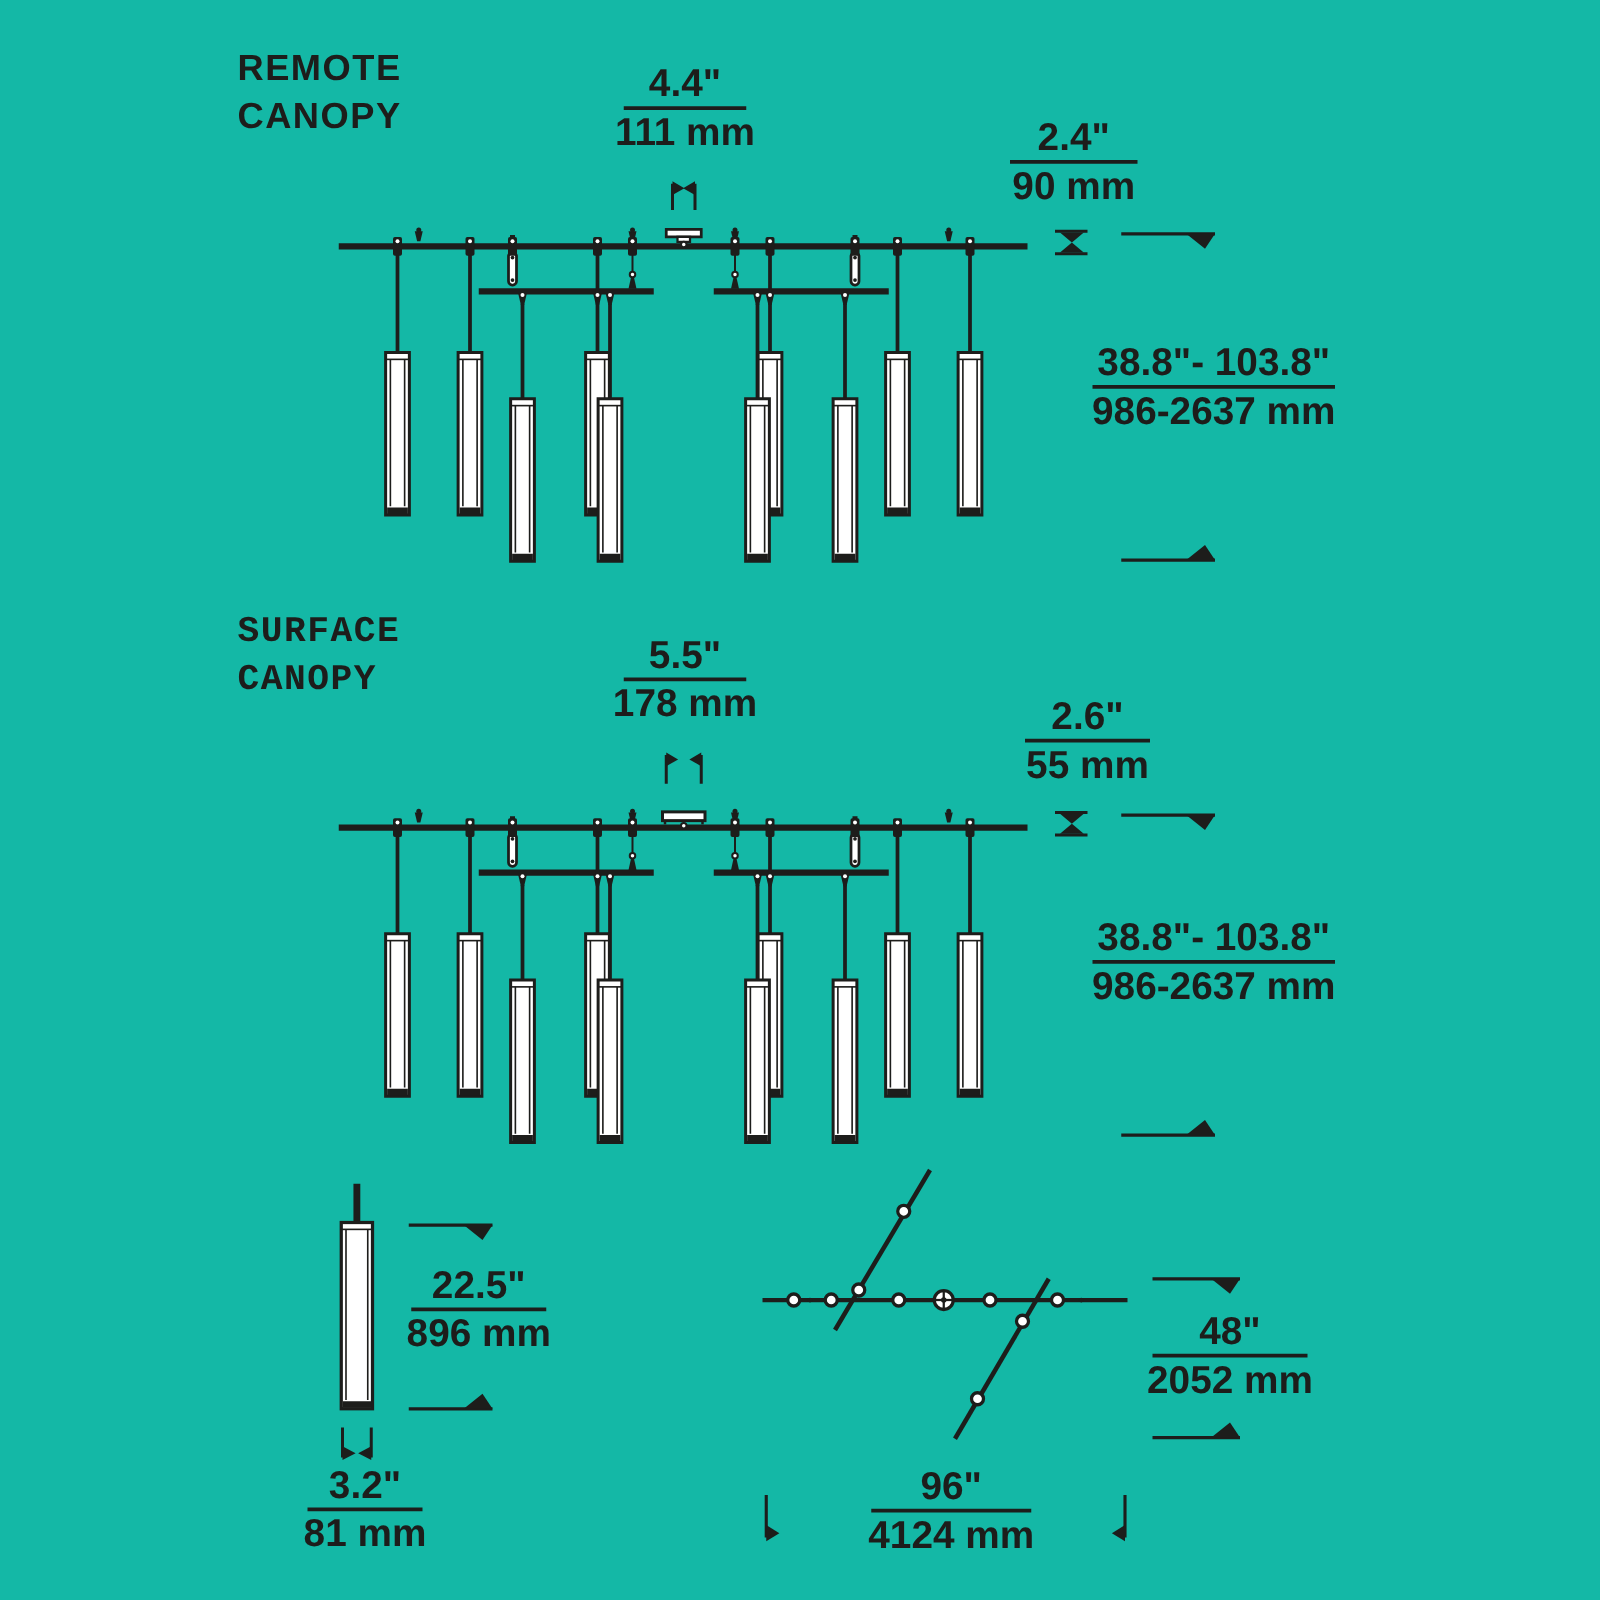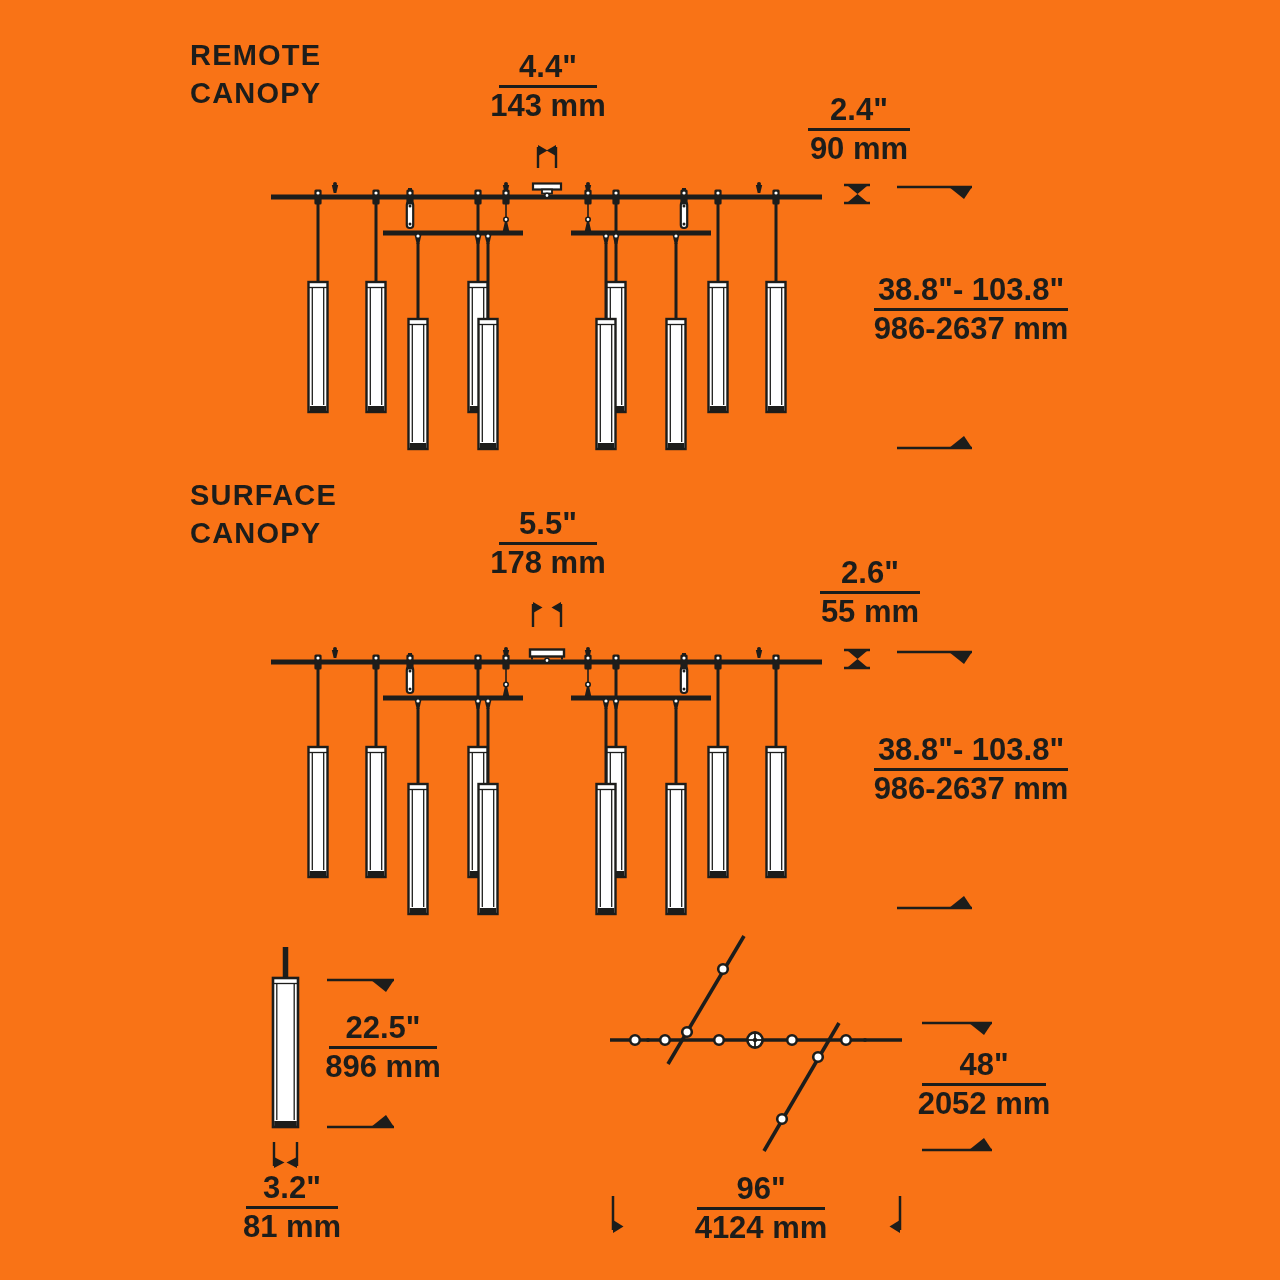--- a/index.html
+++ b/index.html
@@ -1,16 +1,16 @@
 <!DOCTYPE html>
 <html><head>
 <meta charset="utf-8">
 <style>
   html,body{margin:0;padding:0;background:#fff;}
-  #sheet{position:relative;width:1280px;height:1280px;background:#f97316;overflow:hidden;
+  #sheet{position:relative;width:1280px;height:1280px;background:#14b8a6;overflow:hidden;
          font-family:"Liberation Sans",sans-serif;color:#1d1d1b;}
   #drawing{position:absolute;left:0;top:0;width:1280px;height:1280px;}
   .title{position:absolute;font-weight:bold;font-size:29px;line-height:38px;
          letter-spacing:1.2px;color:#1d1d1b;}
   .dim{position:absolute;display:flex;flex-direction:column;align-items:center;
        font-weight:bold;font-size:31px;line-height:33px;color:#1d1d1b;white-space:nowrap;}
   .dim .rule{align-self:stretch;height:2.5px;background:#1d1d1b;margin:2px 0 1px 0;}
 </style>
 </head>
 <body>
@@ -386,29 +386,29 @@
           <line x1="900" y1="1196" x2="900" y2="1230" stroke="#1d1d1b" stroke-width="2.5"></line>
           <polygon points="900,1220 900,1233 889.5,1226.5" fill="#1d1d1b"></polygon>
         </g>
       </g>
     </svg>
 
   <div class="title" style="left:190px;top:36px;">
     <div>REMOTE</div>
     <div>CANOPY</div>
   </div>
-  <div class="title" style="left:190px;top:476px;">
+  <div class="title" style="left:190px;top:487px;font-family:Liberation Mono, monospace;">
     <div>SURFACE</div>
     <div>CANOPY</div>
   </div>
 
   <div class="dim" style="left:499px;top:50px;width:98px;">
     <span>4.4"</span>
     <div class="rule"></div>
-    <span>143 mm</span>
+    <span>111 mm</span>
   </div>
   <div class="dim" style="left:808px;top:93px;width:102px;">
     <span>2.4"</span>
     <div class="rule"></div>
     <span>90 mm</span>
   </div>
   <div class="dim" style="left:874px;top:273px;width:194px;">
     <span>38.8"- 103.8"</span>
     <div class="rule"></div>
     <span>986-2637 mm</span>

